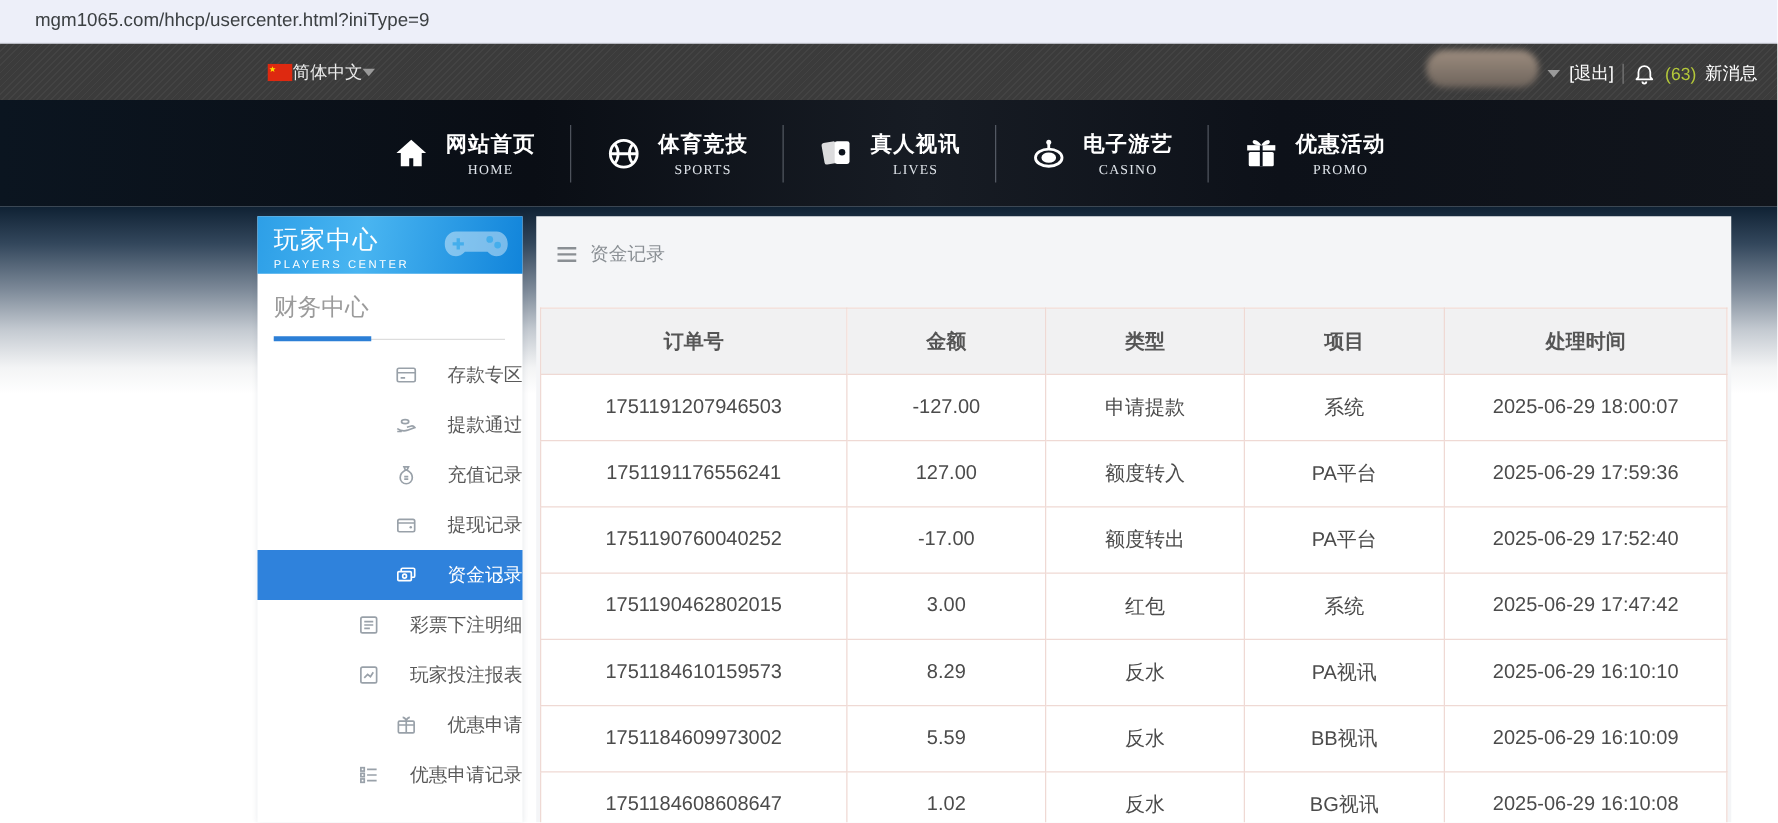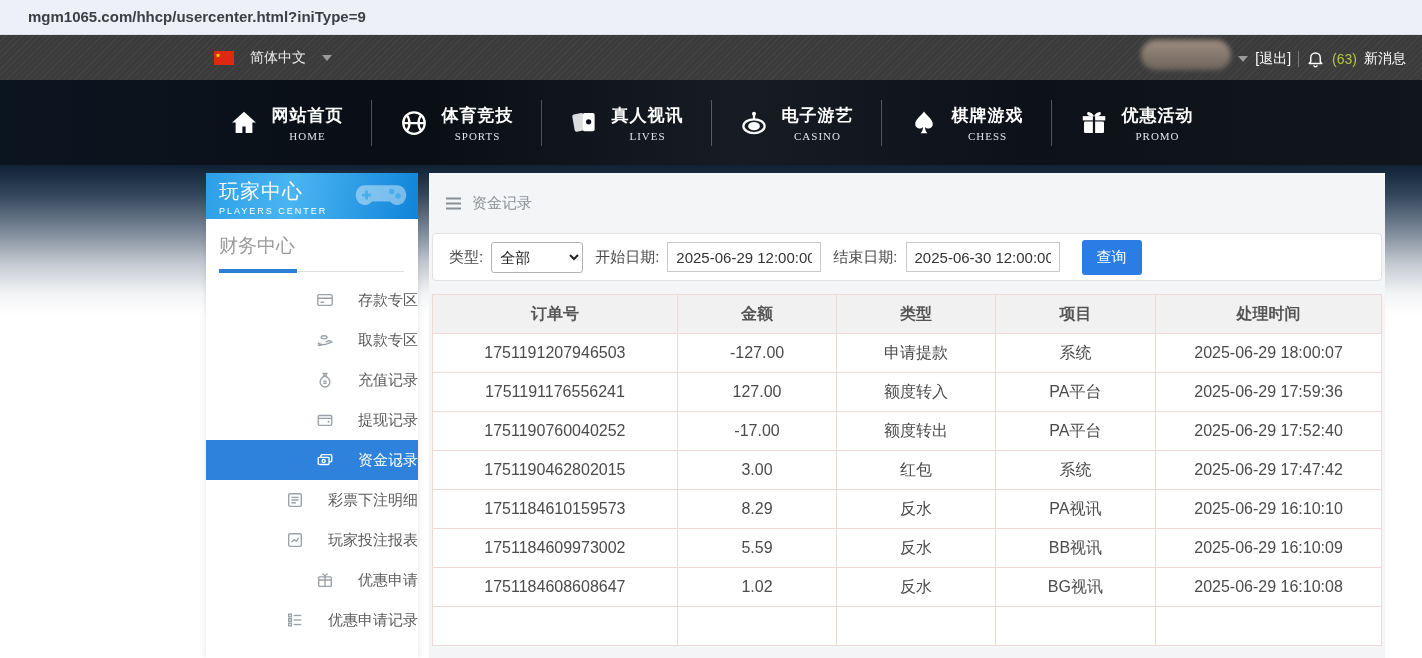--- a/index.html
+++ b/index.html
@@ -2,27 +2,27 @@
 <html><head>
 <meta charset="utf-8">
 <style>
   * { box-sizing: border-box; margin: 0; padding: 0; }
   html,body { width:1422px; height:658px; overflow:hidden; }
   body { position:relative; background:#fff; font-family:"Liberation Sans","DejaVu Sans",sans-serif; }
 
   
   .urlbar { position:absolute; left:0; top:0; width:1422px; height:35px;
     background:#edeff9; border-bottom:1px solid #dde0ec;
-    color:#3c4043; font-size:15px; line-height:34px; padding-left:28px;font-weight:bold; }
+    color:#3c4043; font-size:15px; line-height:34px; padding-left:28px; }
 
   
   .topbar { position:absolute; left:0; top:35px; width:1422px; height:45px; background:#3b3b3b;
     background-image:repeating-linear-gradient(135deg, rgba(255,255,255,.045) 0 1px, transparent 1px 4px);
     display:flex; align-items:center; }
-  .lang { display:flex; align-items:center; gap:16px; margin-left:214px; cursor:pointer; }
+  .lang { display:flex; align-items:center; gap:0; margin-left:214px; cursor:pointer; }
   .lang-label { color:#ececec; font-size:14px; }
   .caret-down { width:0; height:0; border-left:5px solid transparent; border-right:5px solid transparent; border-top:6px solid #9a9a9a; }
   .top-right { position:absolute; right:16px; top:0; height:47px; display:flex; align-items:center; gap:7px; }
   .user-pill { width:90px; height:30px; border-radius:15px; margin-top:-8px;
     background:linear-gradient(180deg,#9d8d7f,#6e645c); filter:blur(2.5px); }
   .logout { color:#fff; font-size:14px; cursor:pointer; }
   .vdiv { width:1px; height:16px; background:#7a7a7a; }
   .bell { width:19px; height:19px; color:#fff; cursor:pointer; }
   .bell svg { width:100%; height:100%; }
   .msg-count { font-size:14px; cursor:pointer; }
@@ -77,21 +77,21 @@
   .f-label { color:#4a4a4a; font-size:15px; }
   .type-select { width:92px; height:31px; margin:0 12px 0 8px; border:1px solid #b3b3b3; border-radius:3px;
     font-size:15px; color:#222; background:#fff; padding-left:4px; font-family:inherit; }
   .date-input { width:154px; height:30px; margin:0 12px 0 8px; border:1px solid #c9c9c9; font-size:15px;
     color:#333; padding:0 8px; font-family:inherit; background:#fff; }
   .search-btn { margin-left:10px; background:#2a7de4; color:#fff; border:none; border-radius:3px;
     font-size:15px; padding:8px 15px; cursor:pointer; font-family:inherit; }
 
   .table-wrap { margin:13px 3px 0; }
   table { width:100%; border-collapse:collapse; background:#fff; table-layout:fixed; }
-  th, td { border:1px solid #efd9d4; height:39px; text-align:center; font-size:16px; overflow:hidden; white-space:nowrap; }
+  th, td { border:1px solid #efd9d4; height:53px; text-align:center; font-size:16px; overflow:hidden; white-space:nowrap; }
   th { background:#f1f1f2; color:#555; font-weight:700; }
   td { color:#4b4b4b; }
   th:nth-child(1){width:25.8%;} th:nth-child(2){width:16.8%;} th:nth-child(3){width:16.7%;}
   th:nth-child(4){width:16.9%;} th:nth-child(5){width:23.8%;}
 </style>
 </head>
 <body>
 
 <div class="bg-fade"></div>
 
@@ -165,29 +165,20 @@
             <path d="M12 5.5v4"></path>
             <circle cx="12" cy="4.6" r="1.6" fill="currentColor" stroke="none"></circle>
           </svg></span>
         <div>
           <div class="nav-cn">电子游艺</div>
           <div class="nav-en">CASINO</div>
         </div>
       </div>
       <div class="nav-item">
         <span class="nav-icn"><svg viewBox="0 0 24 24" fill="currentColor">
-            <path d="M12 2.8C9.4 6.6 5 9 5 12.8a3.6 3.6 0 0 0 6.3 2.4c-.2 2.4-1 4-2.1 5h5.6c-1.1-1-1.9-2.6-2.1-5a3.6 3.6 0 0 0 6.3-2.4C19 9 14.6 6.6 12 2.8z"></path>
-          </svg></span>
-        <div>
-          <div class="nav-cn">棋牌游戏</div>
-          <div class="nav-en">CHESS</div>
-        </div>
-      </div>
-      <div class="nav-item">
-        <span class="nav-icn"><svg viewBox="0 0 24 24" fill="currentColor">
             <rect x="4" y="10.8" width="16" height="9.2" rx="1"></rect>
             <rect x="3" y="6.5" width="18" height="3.4"></rect>
             <path d="M11.1 6.5h1.8V20h-1.8z" fill="#0c121c"></path>
             <path d="M7.5 3.2c2 .2 3.5 1.6 4.5 3.3-2 .1-4.3-.2-5.2-1.2-.6-.7-.3-2 .7-2.1zM16.5 3.2c-2 .2-3.5 1.6-4.5 3.3 2 .1 4.3-.2 5.2-1.2.6-.7.3-2-.7-2.1z"></path>
           </svg></span>
         <div>
           <div class="nav-cn">优惠活动</div>
           <div class="nav-en">PROMO</div>
         </div>
       </div>
@@ -219,21 +210,21 @@
             <rect x="2" y="4" width="16" height="12" rx="1.5"></rect>
             <path d="M2 8h16M5 12.5h4"></path>
           </svg></span>
         <span>存款专区</span>
       </div>
       <div class="side-item">
         <span class="side-icn"><svg viewBox="0 0 20 20" fill="none" stroke="currentColor" stroke-width="1.5">
             <ellipse cx="9" cy="7" rx="3.2" ry="1.7"></ellipse>
             <path d="M2 13.2c3 2 6.2 2.4 9.2 1.4l6.4-2.3c-1-1.5-2.4-1.8-3.9-1.2l-3.1.9M2 15.8h4"></path>
           </svg></span>
-        <span>取款专区</span>
+        <span>提款通过</span>
       </div>
       <div class="side-item">
         <span class="side-icn"><svg viewBox="0 0 20 20" fill="none" stroke="currentColor" stroke-width="1.5">
             <path d="M8 2.8h4l-1.2 2.6h-1.6z"></path>
             <path d="M10 5.4c-3.4 1.6-5.4 4.2-5.4 7a5.4 5.4 0 0 0 10.8 0c0-2.8-2-5.4-5.4-7z"></path>
             <path d="M8.2 11.4h3.6M8.2 13.6h3.6"></path>
           </svg></span>
         <span>充值记录</span>
       </div>
       <div class="side-item">
@@ -292,31 +283,20 @@
 <div class="main">
   <div class="breadcrumb">
     <span class="crumb-icn">
       <svg viewBox="0 0 20 18" fill="none" stroke="currentColor" stroke-width="2.4">
           <path d="M1 3h18M1 9h18M1 15h18"></path>
         </svg>
     </span>
     <span>资金记录</span>
   </div>
 
-  <div class="filter-panel">
-    <span class="f-label">类型:</span>
-    <select class="type-select">
-      <option>全部</option>
-    </select>
-    <span class="f-label">开始日期:</span>
-    <input class="date-input" type="text" value="2025-06-29 12:00:00" style="">
-    <span class="f-label">结束日期:</span>
-    <input class="date-input" type="text" value="2025-06-30 12:00:00" style="">
-    <button class="search-btn">查询</button>
-  </div>
 
   <div class="table-wrap">
     <table>
       <thead>
           <tr id="thead-row">
             <th>订单号</th>
             <th>金额</th>
             <th>类型</th>
             <th>项目</th>
             <th>处理时间</th>

